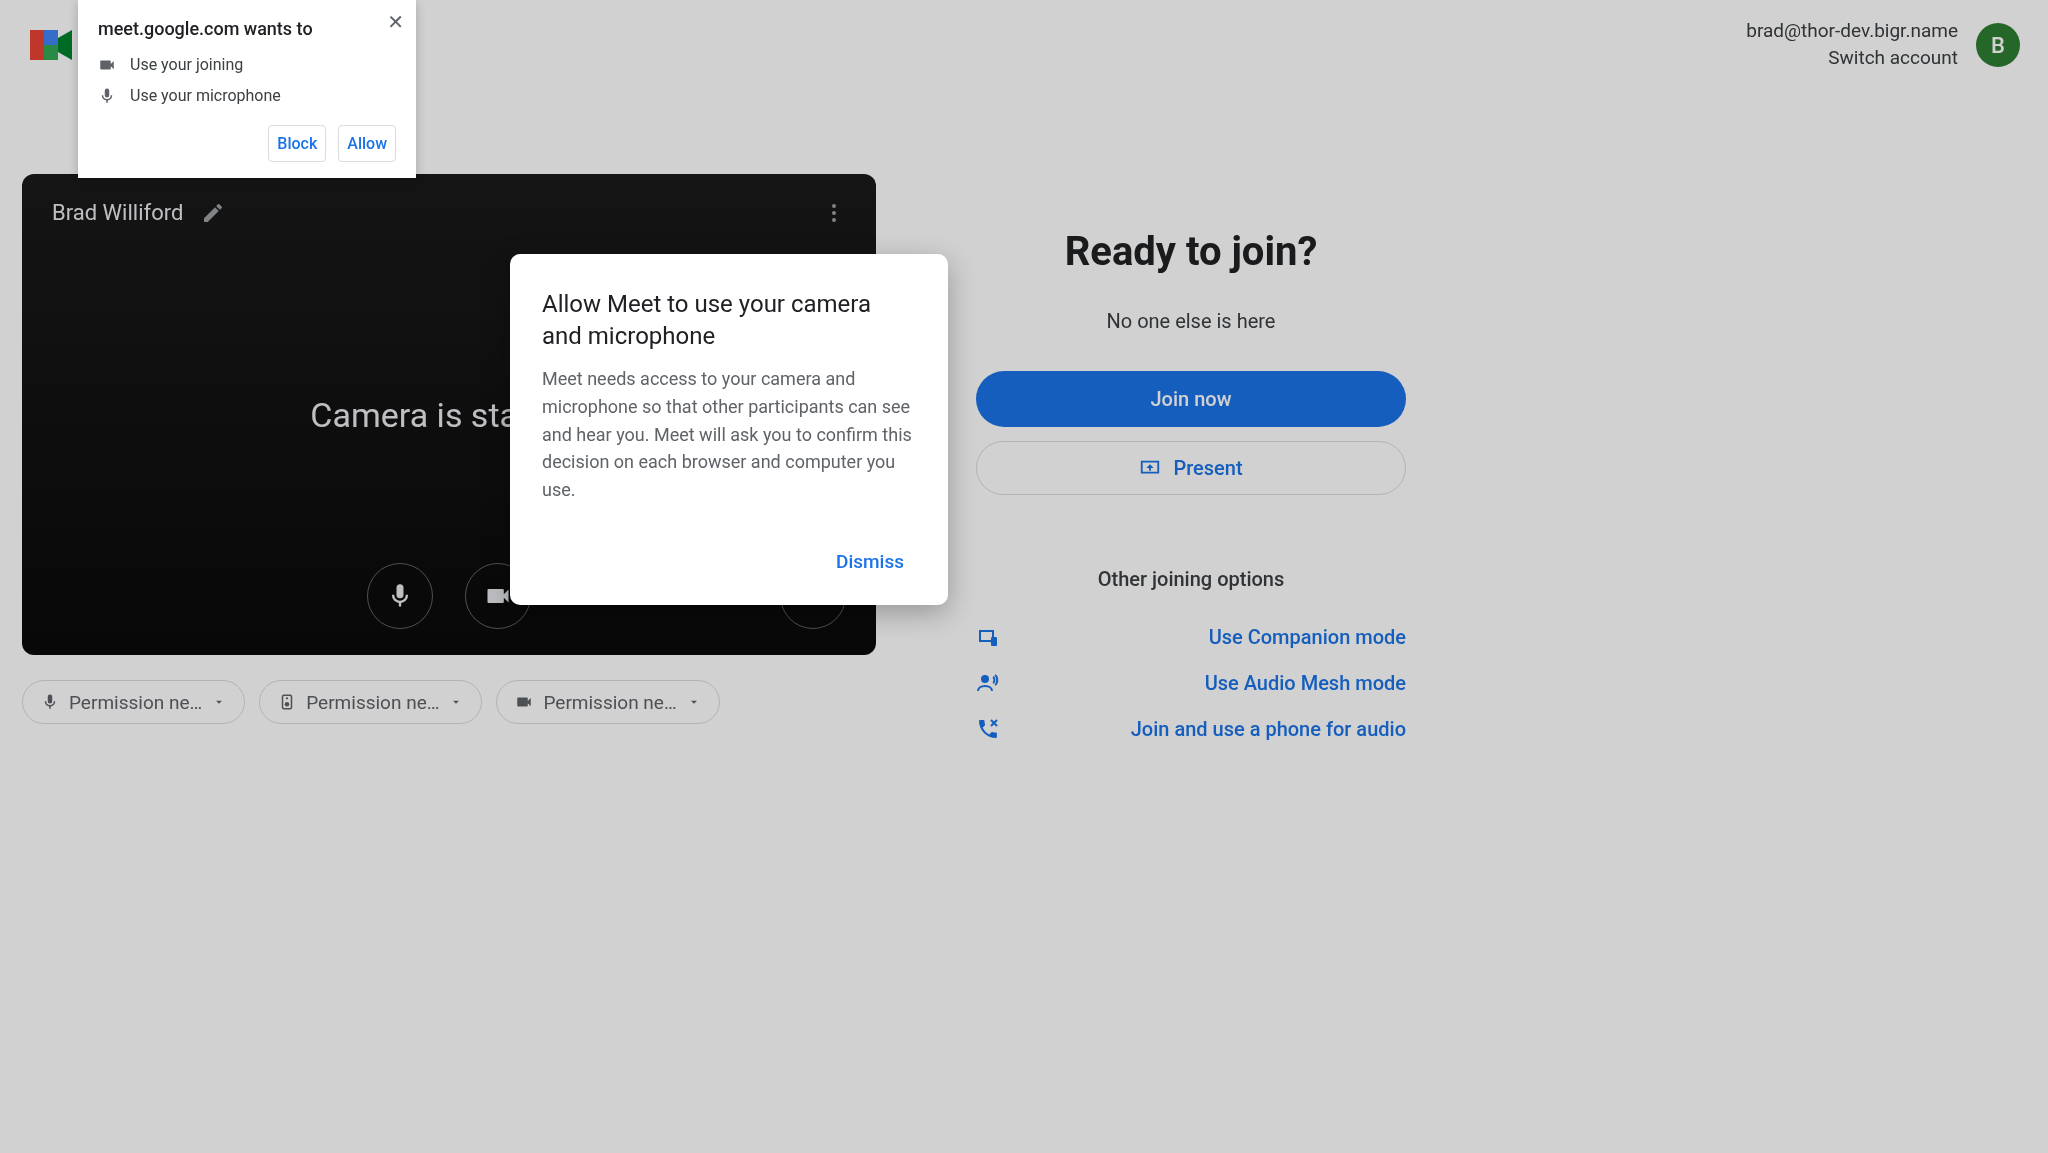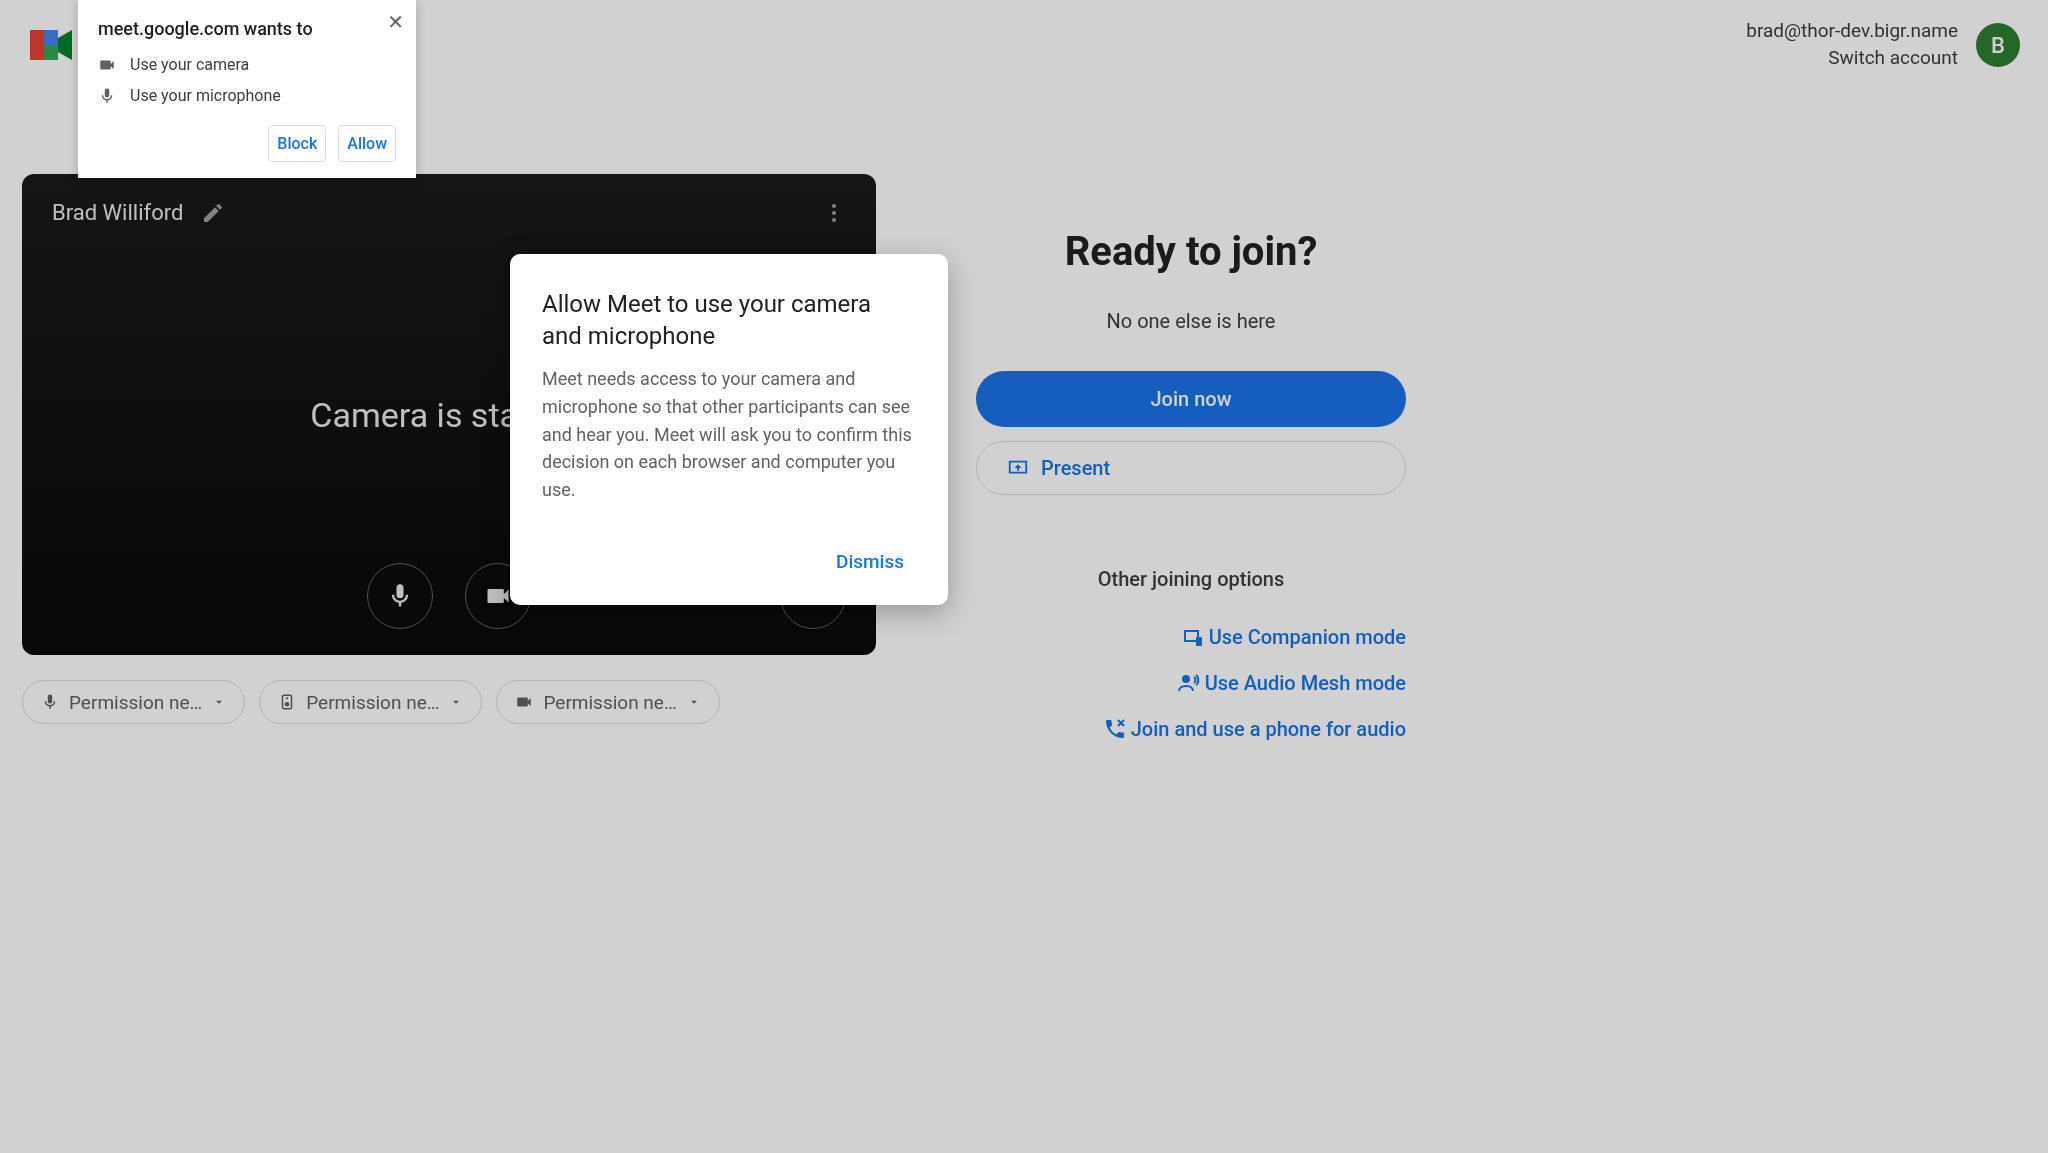--- a/index.html
+++ b/index.html
@@ -33,23 +33,23 @@
     
     .perm-row { position: absolute; top: 680px; left: 22px; display: flex; gap: 14px; z-index: 1; }
     .perm-chip { height: 44px; padding: 0 18px; border: 1px solid #dadce0; border-radius: 22px; display: flex; align-items: center; gap: 10px; color: #5f6368; font-size: 19px; background: #fff; cursor: pointer; }
     
     
     .right-col { width: 430px; text-align: center; padding-top: 54px; }
     .ready-title { font-size: 40px; color: #202124; margin-bottom: 34px; }
     .presence { font-size: 20px; color: #3c4043; margin-bottom: 38px; }
     .join-row { display: flex; justify-content: center; gap: 14px; margin-bottom: 72px; flex-direction: column; }
     .join-btn { padding: 16px 34px; background: #1a73e8; color: #fff; border: none; border-radius: 30px; font-size: 20px; font-weight: 500; cursor: pointer; }
-    .present-btn { padding: 14px 30px; background: #fff; color: #1a73e8; border: 1px solid #dadce0; border-radius: 30px; font-size: 20px; font-weight: 500; cursor: pointer; display: flex; align-items: center; gap: 12px; }
+    .present-btn { padding: 14px 30px; background: #fff; color: #1a73e8; border: 1px solid #dadce0; border-radius: 30px; font-size: 20px; font-weight: 500; cursor: pointer; display: flex; align-items: center; gap: 12px; justify-content: center; }
     .other-heading { font-size: 20px; color: #3c4043; font-weight: 500; margin-bottom: 34px; }
-    .option-link { display: flex; align-items: center; justify-content: flex-end; gap: 4px; color: #1a73e8; font-size: 20px; cursor: pointer; margin-bottom: 22px; font-weight: 500; }
+    .option-link { display: flex; align-items: center; justify-content: space-between; gap: 4px; color: #1a73e8; font-size: 20px; cursor: pointer; margin-bottom: 22px; font-weight: 500; }
     
     
     .browser-popup { position: absolute; top: 0; left: 78px; width: 338px; background: #fff; box-shadow: 0 2px 10px rgba(0,0,0,0.2); z-index: 20; padding: 18px 20px 16px 20px; font-size: 17px; color: #202124; }
     .browser-popup .site-line { font-weight: 500; margin-bottom: 16px; font-size: 18px; }
     .browser-popup .close-x { position: absolute; top: 10px; right: 12px; cursor: pointer; color: #5f6368; font-size: 20px; background: none; border: none; }
     .perm-line { display: flex; align-items: center; gap: 14px; margin-bottom: 12px; color: #3c4043; font-size: 16px; }
     .perm-line svg { fill: #5f6368; }
     .browser-popup .btn-row { display: flex; justify-content: flex-end; gap: 12px; margin-top: 20px; }
     .browser-popup .popup-btn { padding: 8px 8px; border: 1px solid #dadce0; border-radius: 4px; background: #fff; color: #1a73e8; font-size: 16px; cursor: pointer; font-weight: 500; }
     
@@ -199,21 +199,21 @@
   <button class="dismiss">Dismiss</button>
 </div>
 
 <div class="browser-popup">
   <button class="close-x">✕</button>
   <div class="site-line">meet.google.com wants to</div>
   <div class="perm-line">
     <svg width="18" height="18" viewBox="0 0 24 24">
         <path d="M17 10.5V7a1 1 0 0 0-1-1H4a1 1 0 0 0-1 1v10a1 1 0 0 0 1 1h12a1 1 0 0 0 1-1v-3.5l4 4v-11l-4 4z"></path>
       </svg>
-    <span>Use your camera</span>
+    <span>Use your joining</span>
   </div>
   <div class="perm-line">
     <svg width="18" height="18" viewBox="0 0 24 24">
         <path d="M12 14a3 3 0 0 0 3-3V5a3 3 0 0 0-6 0v6a3 3 0 0 0 3 3zm5-3a5 5 0 0 1-10 0H5a7 7 0 0 0 6 6.92V21h2v-3.08A7 7 0 0 0 19 11h-2z"></path>
       </svg>
     <span>Use your microphone</span>
   </div>
   <div class="btn-row">
     <button class="popup-btn">Block</button>
     <button class="popup-btn">Allow</button>

